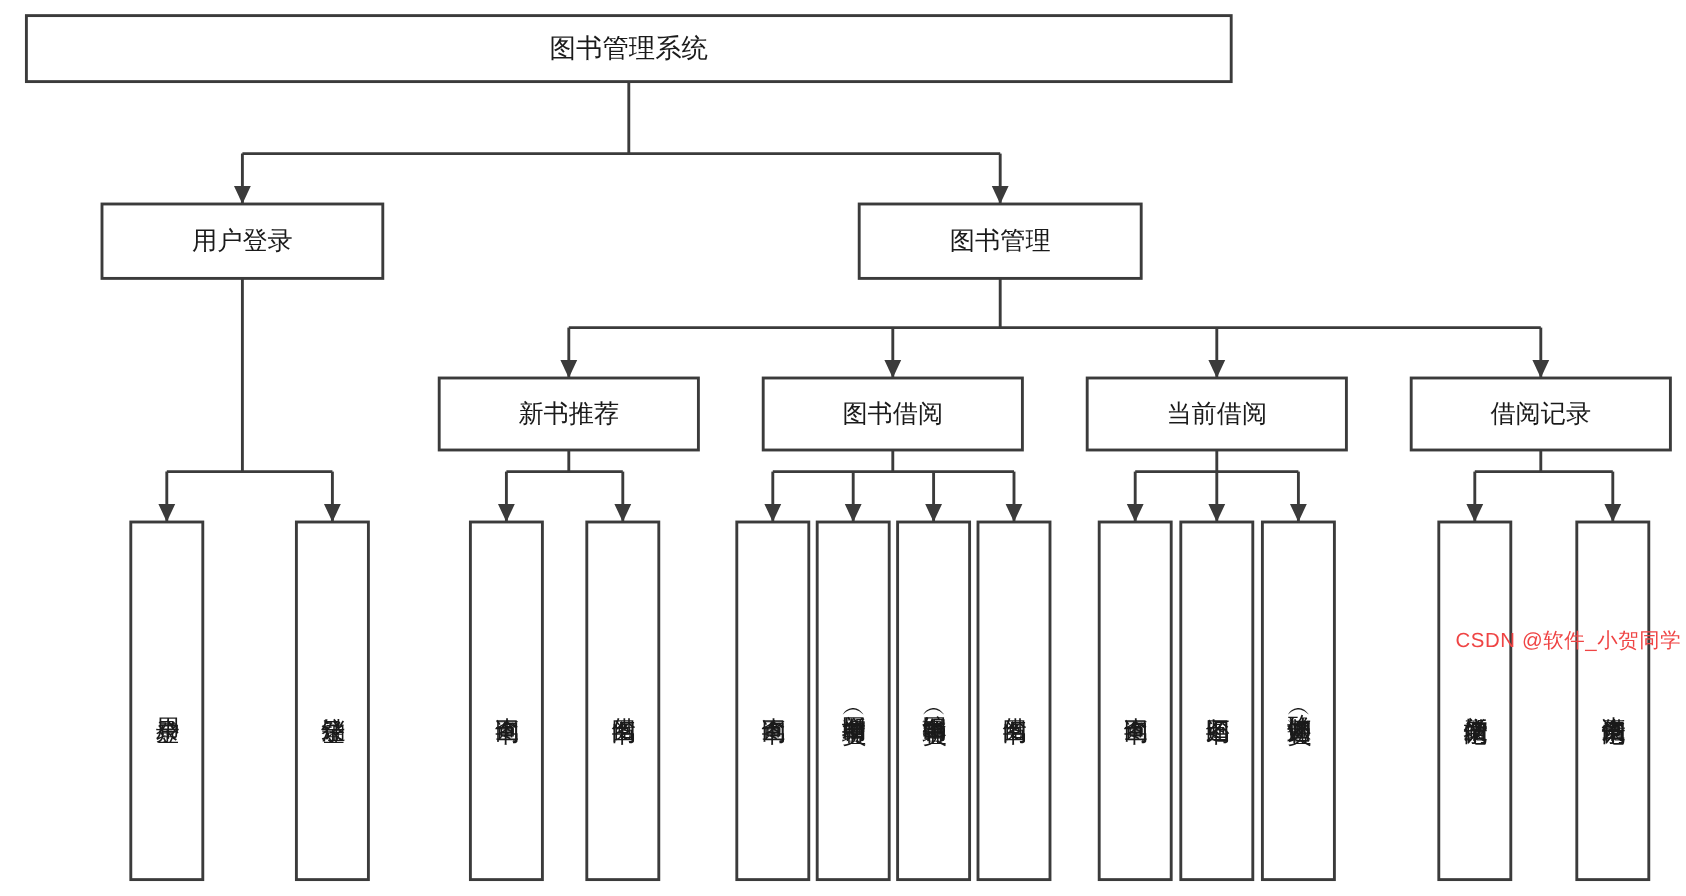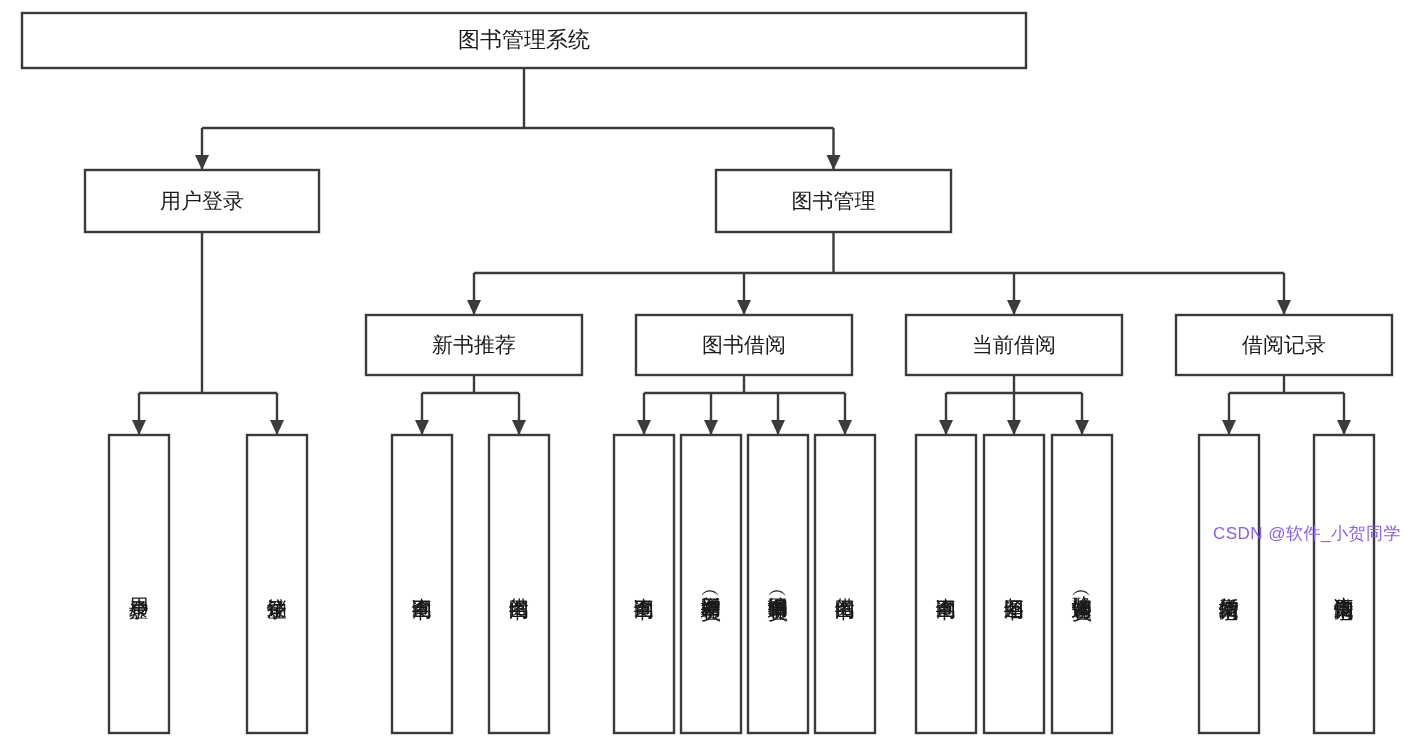--- a/index.html
+++ b/index.html
@@ -69,21 +69,21 @@
     letter-spacing: 1px;
     text-align: center;
     white-space: nowrap;
   }
   .watermark {
     position: absolute;
     right: 8px;
     bottom: 6px;
     font-family: "Liberation Sans", "DejaVu Sans", sans-serif;
     font-size: 17px;
-    color: #8b5cf6;
+    color: #ef4444;
     letter-spacing: 0.5px;
     user-select: none;
   }
 </style>
 </head>
 <body>
 
 <div id="diagram-root">
   <svg class="flow" viewBox="0 0 1405 747">
     <g id="connectors-layer">

